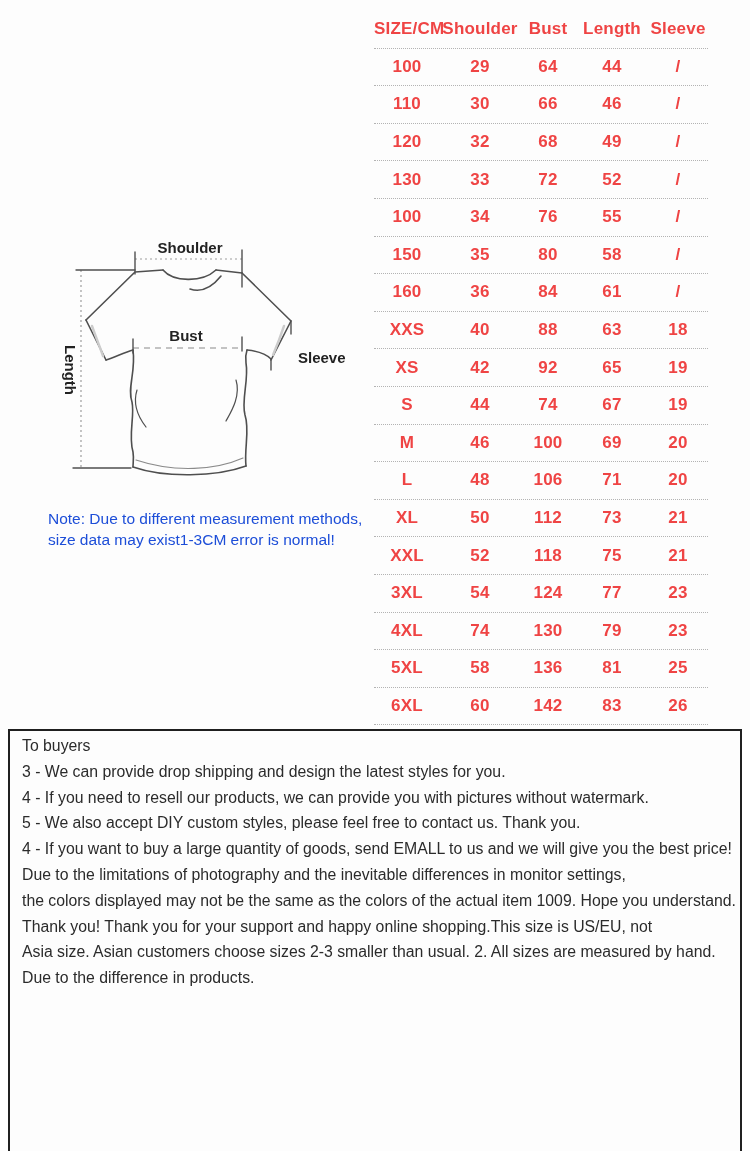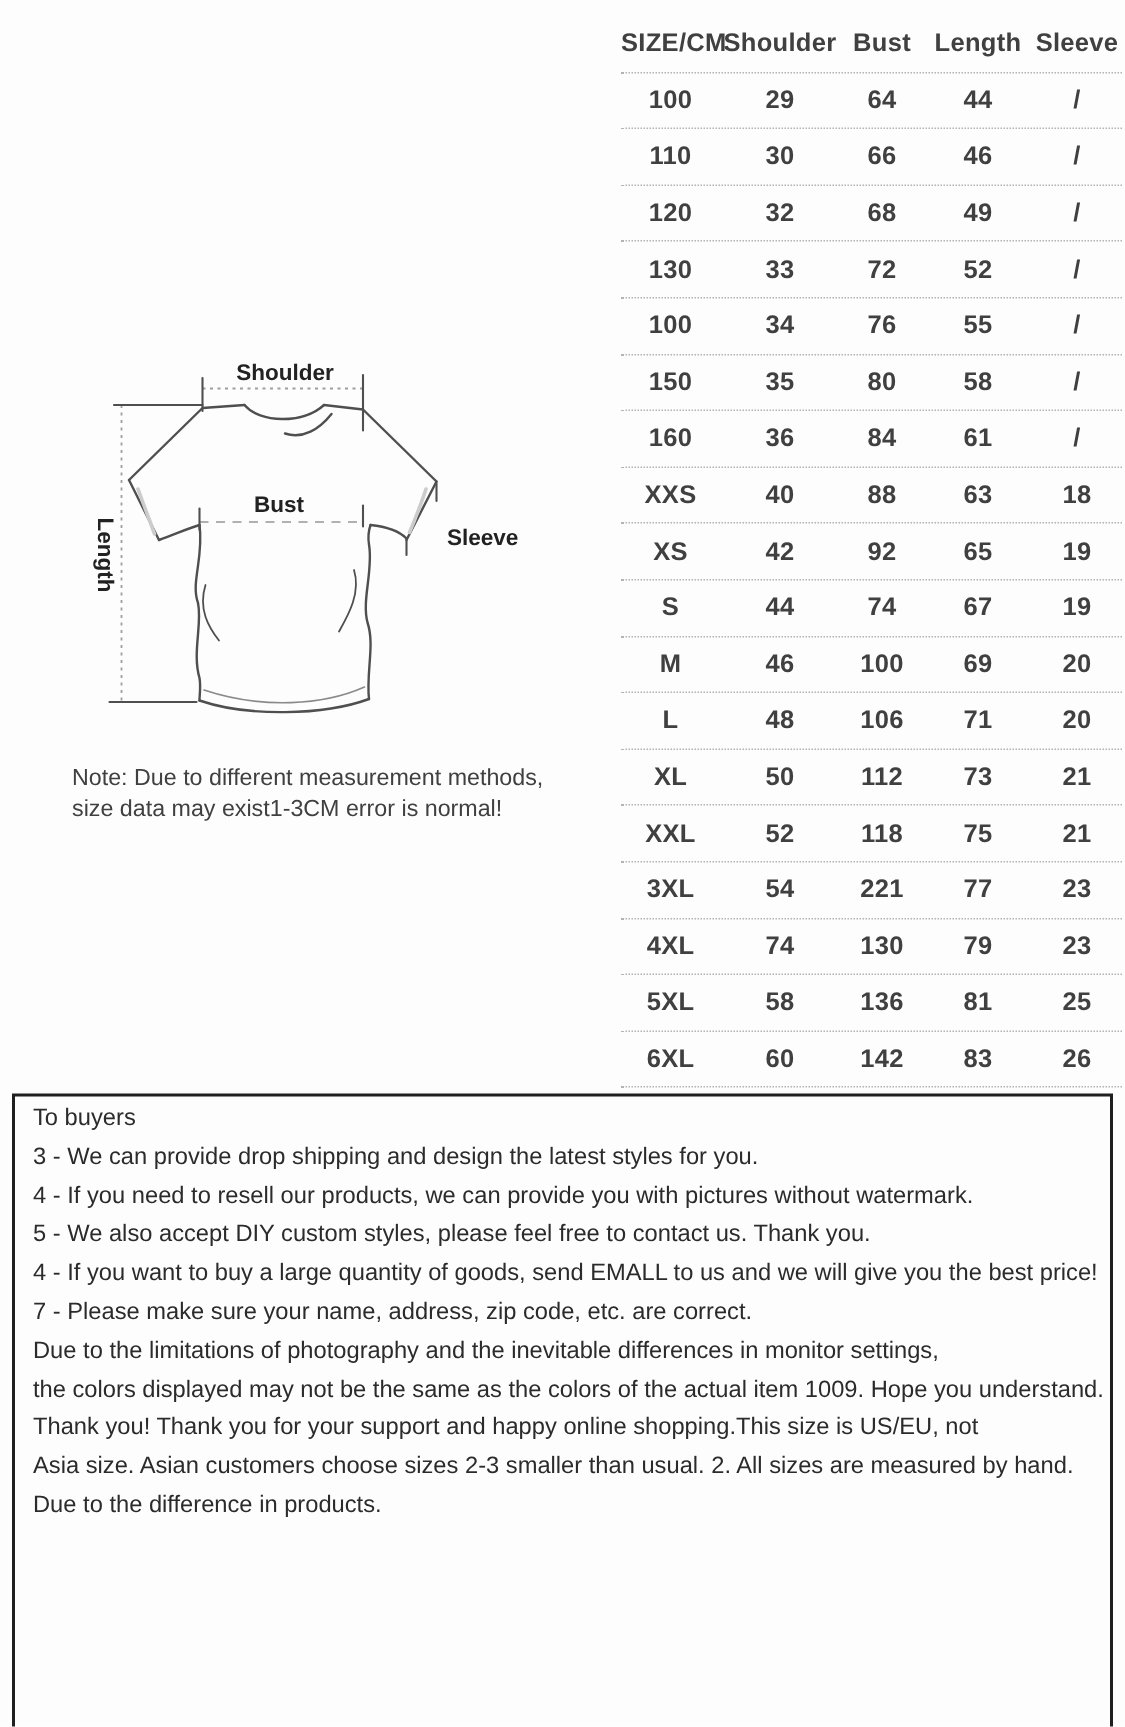--- a/index.html
+++ b/index.html
@@ -13,22 +13,21 @@
   .page {
     position: absolute; inset: 0;
     background: #fdfdfd;
   }
 
   
   .size-table {
     position: absolute;
     left: 374px; top: 11px;
     width: 334px;
-    color: #404040;
-    margin-left: 40px;
+    color: #ef4444;
   }
   .st-row {
     display: grid;
     grid-template-columns: 66px 80px 56px 72px 60px;
     align-items: center;
     height: 36.6px;
     text-align: center;
     font-size: 17px;
     font-weight: 700;
     border-bottom: 1px dotted #b3b3b3;
@@ -43,21 +42,21 @@
     width: 320px; height: 270px;
   }
   .diagram svg { display: block; }
 
   .note {
     position: absolute;
     left: 48px; top: 508px;
     width: 330px;
     font-size: 15.5px;
     line-height: 21px;
-    color: #404040;
+    color: #1d4ed8;
   }
 
   
   .buyers-box {
     position: absolute;
     left: 8px; top: 729px;
     width: 734px; height: 531px;
     box-sizing: border-box;
     border: 2px solid #1f1f1f;
     background: #fdfdfd;
@@ -178,21 +177,21 @@
       <div class="st-row">
     <span>XXL</span>
     <span>52</span>
     <span>118</span>
     <span>75</span>
     <span>21</span>
   </div>
       <div class="st-row">
     <span>3XL</span>
     <span>54</span>
-    <span>221</span>
+    <span>124</span>
     <span>77</span>
     <span>23</span>
   </div>
       <div class="st-row">
     <span>4XL</span>
     <span>74</span>
     <span>130</span>
     <span>79</span>
     <span>23</span>
   </div>
@@ -265,21 +264,20 @@
     <div>size data may exist1-3CM error is normal!</div>
   </div>
 
   <div class="buyers-box">
     <div class="buyers-line">To buyers</div>
     <div>
         <div class="buyers-line">3 - We can provide drop shipping and design the latest styles for you.</div>
         <div class="buyers-line">4 - If you need to resell our products, we can provide you with pictures without watermark.</div>
         <div class="buyers-line">5 - We also accept DIY custom styles, please feel free to contact us. Thank you.</div>
         <div class="buyers-line">4 - If you want to buy a large quantity of goods, send EMALL to us and we will give you the best price!</div>
-        <div class="buyers-line">7 - Please make sure your name, address, zip code, etc. are correct.</div>
         <div class="buyers-line">Due to the limitations of photography and the inevitable differences in monitor settings,</div>
         <div class="buyers-line">the colors displayed may not be the same as the colors of the actual item 1009. Hope you understand.</div>
         <div class="buyers-line">Thank you! Thank you for your support and happy online shopping.This size is US/EU, not</div>
         <div class="buyers-line">Asia size. Asian customers choose sizes 2-3 smaller than usual. 2. All sizes are measured by hand.</div>
         <div class="buyers-line">Due to the difference in products.</div>
       </div>
   </div>
 
 </div>
 

